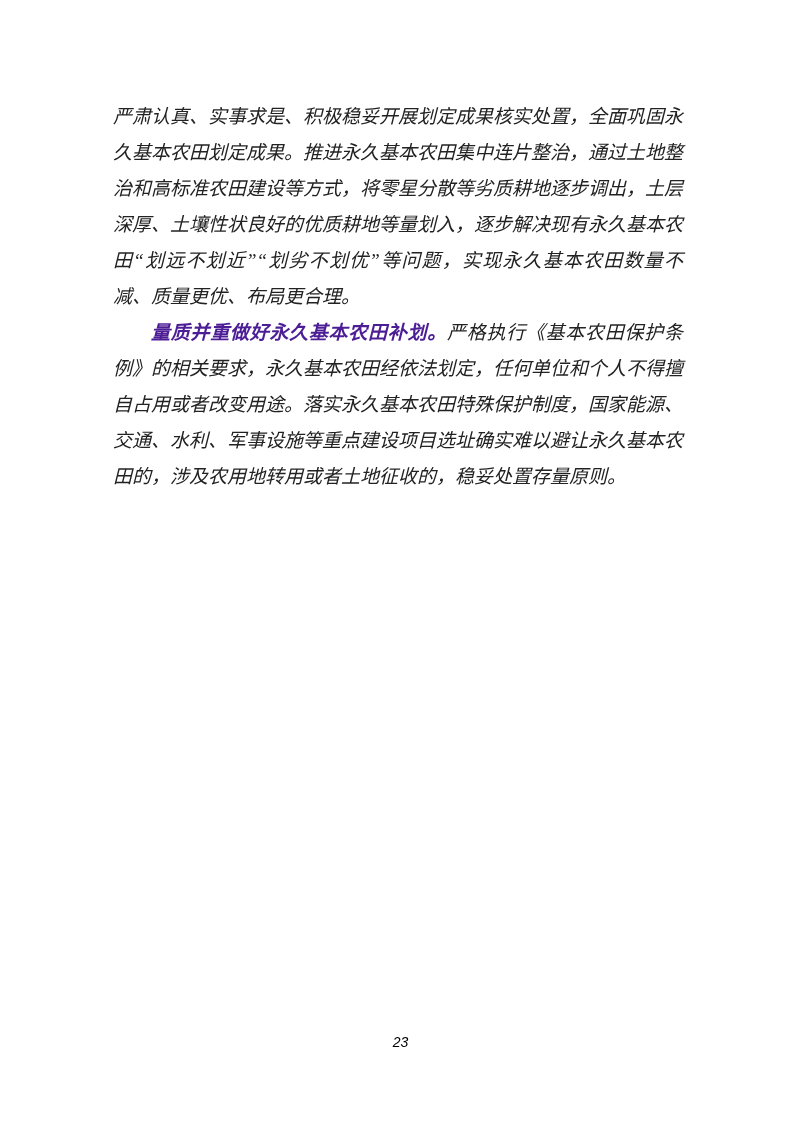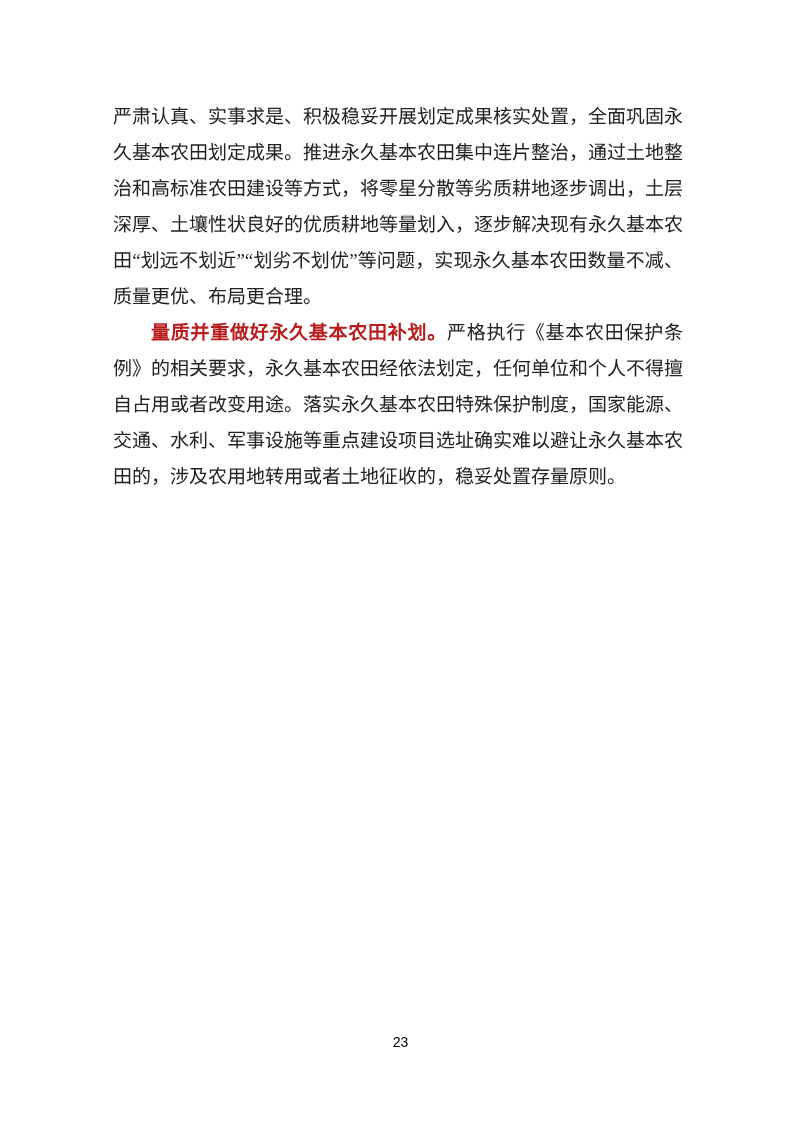--- a/index.html
+++ b/index.html
@@ -1,15 +1,15 @@
 <!DOCTYPE html>
 <html lang="zh-CN"><head>
 <meta charset="utf-8">
 <style>
-  * { margin: 0; padding: 0; box-sizing: border-box; }
+  * { margin: 0; padding: 0; box-sizing: border-box; font-style: italic; }
   html, body {
     width: 793px;
     height: 1122px;
     background: #ffffff;
     font-family: "Liberation Serif", "DejaVu Serif", serif;
   }
   .page {
     position: relative;
     width: 793px;
     height: 1122px;
@@ -26,21 +26,21 @@
     font-size: 19px;
     line-height: 36px;
     color: #222222;
     text-align: justify;
     text-justify: inter-ideograph;
     letter-spacing: 0;
   }
   .para.indent { text-indent: 2em; }
   .para .lead {
     font-weight: bold;
-    color: #b91c1c;
+    color: #4c1d95;
   }
   .footer {
     position: absolute;
     top: 1034px;
     left: 4px;
     width: 100%;
     text-align: center;
     font-family: "Liberation Sans", "DejaVu Sans", sans-serif;
     font-size: 14px;
     color: #000000;

